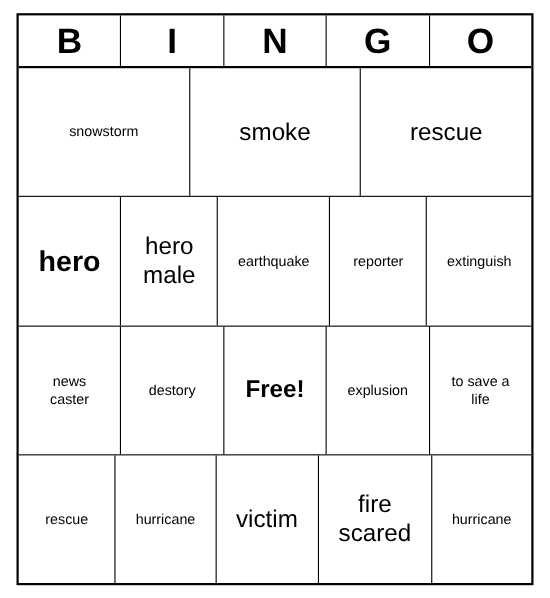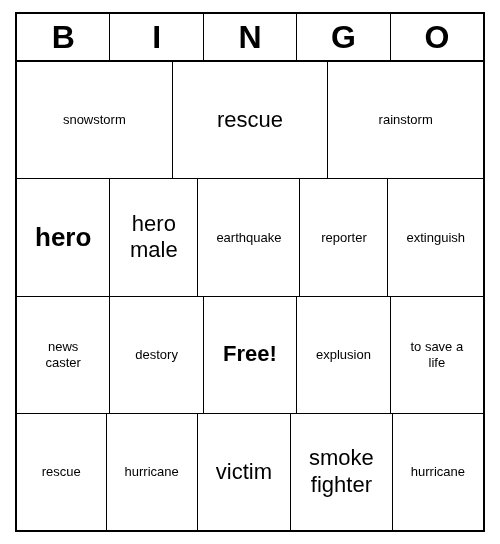--- a/index.html
+++ b/index.html
@@ -83,38 +83,38 @@
   <div class="bingo-header">
   <div class="bingo-header-cell">B</div>
       <div class="bingo-header-cell">I</div>
       <div class="bingo-header-cell">N</div>
       <div class="bingo-header-cell">G</div>
       <div class="bingo-header-cell">O</div>
     </div>
   <div class="bingo-grid">
   <div class="bingo-row">
         <div class="bingo-cell">snowstorm</div>
+        <div class="bingo-cell large">smoke</div>
         <div class="bingo-cell large">rescue</div>
-        <div class="bingo-cell">rainstorm</div>
       </div>
       <div class="bingo-row">
         <div class="bingo-cell xlarge">hero</div>
         <div class="bingo-cell large">hero male</div>
         <div class="bingo-cell">earthquake</div>
         <div class="bingo-cell">reporter</div>
         <div class="bingo-cell">extinguish</div>
       </div>
       <div class="bingo-row">
         <div class="bingo-cell">news caster</div>
         <div class="bingo-cell">destory</div>
         <div class="bingo-cell free">Free!</div>
         <div class="bingo-cell">explusion</div>
         <div class="bingo-cell">to save a life</div>
       </div>
       <div class="bingo-row">
         <div class="bingo-cell">rescue</div>
         <div class="bingo-cell">hurricane</div>
         <div class="bingo-cell large">victim</div>
-        <div class="bingo-cell large">smoke fighter</div>
+        <div class="bingo-cell large">fire scared</div>
         <div class="bingo-cell">hurricane</div>
       </div>
     </div>
 </div>
 
 </body></html>

